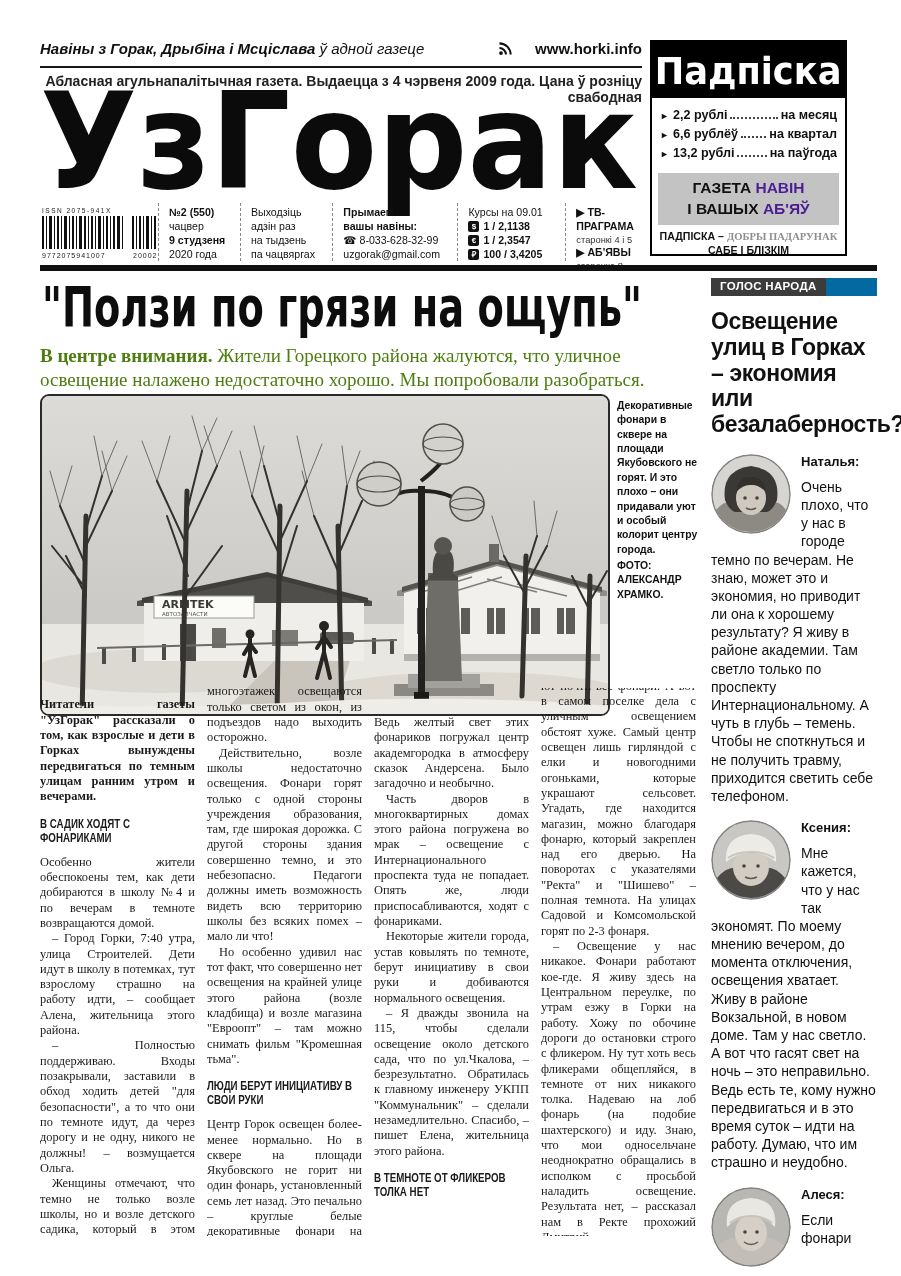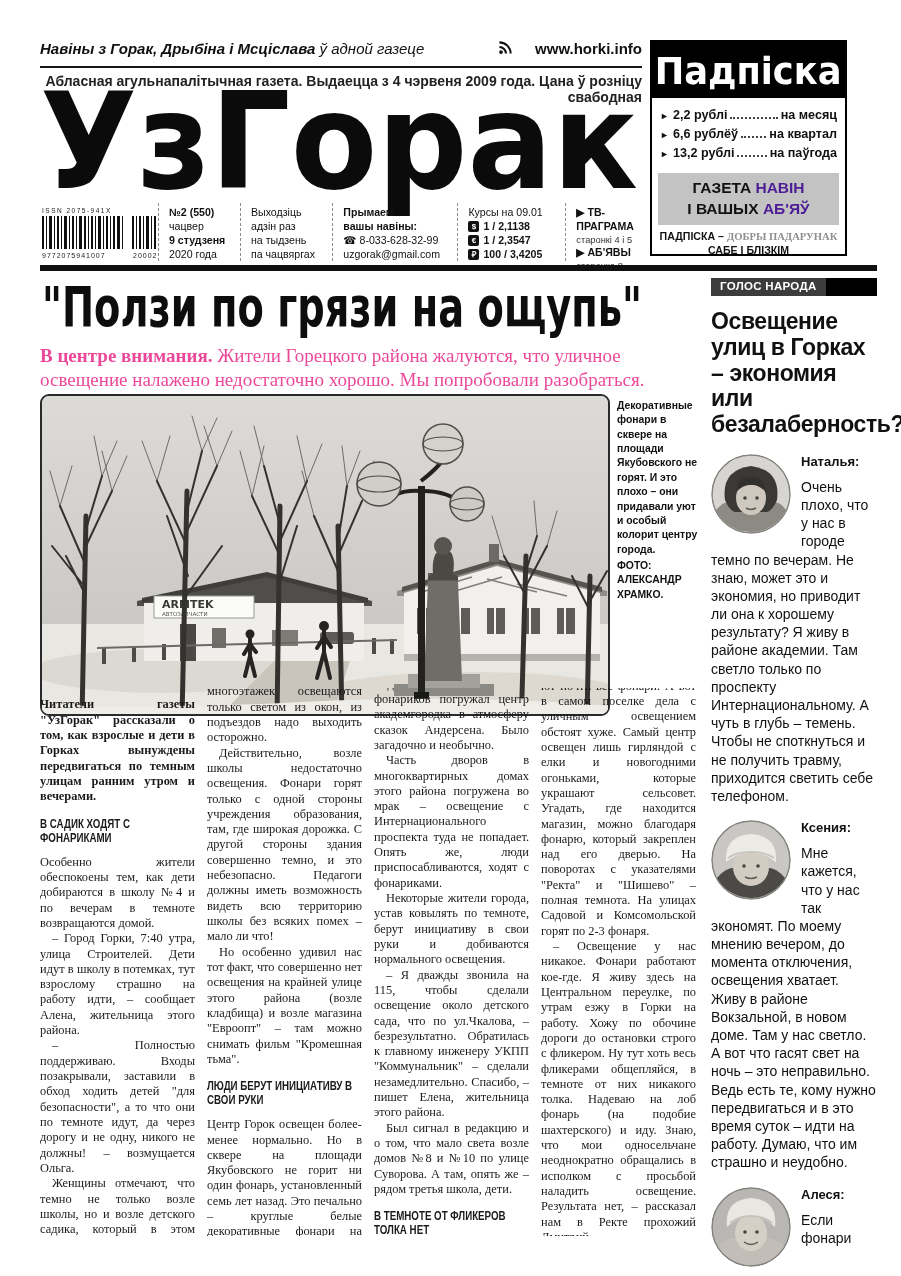--- a/index.html
+++ b/index.html
@@ -4,21 +4,21 @@
 <style>
   * { margin:0; padding:0; box-sizing:border-box; }
   html,body { background:#e9e9e9; }
   body { font-family:"Liberation Sans", sans-serif; color:#111; }
   .page { position:relative; width:901px; height:1276px; background:#ffffff; margin:0 auto; overflow:hidden; }
 
   
   .tagline-row { position:absolute; left:40px; top:40px; width:602px; display:flex; justify-content:space-between; align-items:center; }
   .tagline { font-size:15px;font-style:italic; }
   .tagline b { font-weight:bold; }
-  .site { display:flex; gap:22px; font-size:15px; font-weight:bold; }
+  .site { display:flex; align-items:center; gap:22px; font-size:15px; font-weight:bold; }
   .thin-rule { position:absolute; left:40px; top:66px; width:602px; height:2px; background:#161616; }
   .masthead-sub { position:absolute; left:40px; top:73px; width:602px; text-align:right; font-size:14px; font-weight:bold; color:#222; }
   .masthead-title { position:absolute; left:38px; top:76px; width:608px; height:130px; overflow:visible; }
 
   
   .info-bar { position:absolute; left:40px; top:203px; width:602px; height:58px; display:flex; align-items:stretch; }
   .barcode { width:122px; padding-top:2px; }
   .info-col { border-left:1px dashed #8a8a8a; padding:3px 8px 0 10px; font-size:10.6px; line-height:1.32; }
   .info-col .b { font-weight:bold; }
   .cur-row { display:flex; align-items:center; gap:4px; font-weight:bold; }
@@ -33,40 +33,40 @@
   .price-row { display:flex; align-items:baseline; font-size:12.6px; font-weight:bold; margin-bottom:5px; }
   .price-row .mk { font-size:9px; margin-right:4px; }
   .price-row .dots { flex:1; border-bottom:2px dotted #444; margin:0 3px 3px 3px; }
   .sub-slogan { margin:2px 6px 0 6px; background:#c3c3c3; text-align:center; font-weight:bold; font-size:15.5px; line-height:1.35; padding:5px 0; }
   .sub-slogan .w { color:#4c1d95; }
   .sub-gift { text-align:center; font-size:10.6px; font-weight:bold; line-height:1.3; margin-top:5px; }
   .sub-gift .g { color:#8f8f8f;font-family:Liberation Serif, serif; }
 
   
   .headline-svg { position:absolute; left:40px; top:274px; width:606px; height:64px; overflow:visible; }
-  .lede { position:absolute; left:40px; top:344px; width:612px; font-family:"Liberation Serif", serif; font-size:19px; line-height:1.26; color:#ec4899; }
+  .lede { position:absolute; left:40px; top:344px; width:612px; font-family:"Liberation Serif", serif; font-size:19px; line-height:1.26; color:#4d7c0f; }
   .lede b { font-weight:bold; }
 
   
   .photo-frame { position:absolute; left:40px; top:394px; width:570px; height:322px; border:2px solid #2a2a2a; border-radius:9px; overflow:hidden; background:#d8d7d4; }
   .photo-caption { position:absolute; left:617px; top:399px; width:84px; font-size:10.4px; font-weight:bold; line-height:1.38; color:#111; }
   .photo-credit { margin-top:2px; }
 
   
   .article-cols { position:absolute; left:40px; top:688px; width:656px; height:548px; display:flex; gap:12px; overflow:hidden;align-items:center; }
   .acol { width:155px; font-family:"Liberation Serif", serif; font-size:12.4px; line-height:1.235; text-align:justify; color:#1a1a1a; }
   .acol p { text-indent:12px; margin:0; }
   .acol p.noindent { text-indent:0; }
   .byline { font-family:"Liberation Sans", sans-serif; font-size:11.5px; font-weight:bold; margin-bottom:12px; }
   .intro { font-weight:bold; margin-bottom:10px; }
   .subhead { font-family:"Liberation Sans", sans-serif; font-weight:bold; font-size:12.2px; line-height:1.15; width:125%; transform:scaleX(0.8); transform-origin:left top; margin:12px 0 10px 0; text-align:left; }
 
   
   .rail { position:absolute; left:711px; top:278px; width:166px; }
-  .voice-badge-bar { background:#000000; height:18px; display:flex; align-items:stretch; }
+  .voice-badge-bar { background:#0369a1; height:18px; display:flex; align-items:stretch; }
   .voice-badge { background:#3c3c3c; color:#fff; font-size:11.5px; font-weight:bold; padding:2px 9px 0 9px; letter-spacing:0.3px; }
   .voice-title { font-size:23px; font-weight:bold; line-height:1.12; margin:13px 0 14px 0; letter-spacing:-0.4px; }
   .voice-entry { margin-bottom:13px; overflow:hidden; }
   .voice-entry .avatar { float:left; width:80px; height:80px; margin:2px 10px 4px 0; border-radius:50%; overflow:hidden; }
   .voice-name { font-size:13px; font-weight:bold; margin-bottom:9px; padding-top:2px; }
   .voice-text { font-size:14px; line-height:1.3; text-align:left; }
 </style>
 </head>
 <body>
 
@@ -363,21 +363,20 @@
       <p>Но особенно удивил нас тот факт, что совершенно нет освещения на крайней улице этого района (возле кладбища) и возле магазина "Евроопт" – там можно снимать фильм "Кромешная тьма".</p>
       <div class="subhead">ЛЮДИ БЕРУТ ИНИЦИАТИВУ В СВОИ РУКИ</div>
       <p class="noindent">Центр Горок освещен более-менее нормально. Но в сквере на площади Якубовского не горит ни один фонарь, установленный семь лет назад. Это печально – круглые белые декоративные фонари на металлических опорах и невысокие вертикальные "ростки" с подсветкой внутри придавали центру нашего города особую красоту.</p>
 
     </div>
     <div class="acol">
       <p class="noindent">Ведь желтый свет этих фонариков погружал центр академгородка в атмосферу сказок Андерсена. Было загадочно и необычно.</p>
       <p>Часть дворов в многоквартирных домах этого района погружена во мрак – освещение с Интернационального проспекта туда не попадает. Опять же, люди приспосабливаются, ходят с фонариками.</p>
       <p>Некоторые жители города, устав ковылять по темноте, берут инициативу в свои руки и добиваются нормального освещения.</p>
       <p>– Я дважды звонила на 115, чтобы сделали освещение около детского сада, что по ул.Чкалова, – безрезультатно. Обратилась к главному инженеру УКПП "Коммунальник" – сделали незамедлительно. Спасибо, – пишет Елена, жительница этого района.</p>
-      <p>Был сигнал в редакцию и о том, что мало света возле домов №8 и №10 по улице Суворова. А там, опять же – рядом третья школа, дети.</p>
       <div class="subhead">В ТЕМНОТЕ ОТ ФЛИКЕРОВ ТОЛКА НЕТ</div>
 
     </div>
     <div class="acol">
       <p class="noindent">ют почти все фонари. А вот в самом поселке дела с уличным освещением обстоят хуже. Самый центр освещен лишь гирляндой с елки и новогодними огоньками, которые украшают сельсовет. Угадать, где находится магазин, можно благодаря фонарю, который закреплен над его дверью. На поворотах с указателями "Ректа" и "Шишево" – полная темнота. На улицах Садовой и Комсомольской горят по 2-3 фонаря.</p>
       <p>– Освещение у нас никакое. Фонари работают кое-где. Я живу здесь на Центральном переулке, по утрам езжу в Горки на работу. Хожу по обочине дороги до остановки строго с фликером. Ну тут хоть весь фликерами общепляйся, в темноте от них никакого толка. Надеваю на лоб фонарь (на подобие шахтерского) и иду. Знаю, что мои односельчане неоднократно обращались в исполком с просьбой наладить освещение. Результата нет, – рассказал нам в Ректе прохожий Дмитрий.</p>
 
     </div>
   </div>
 

